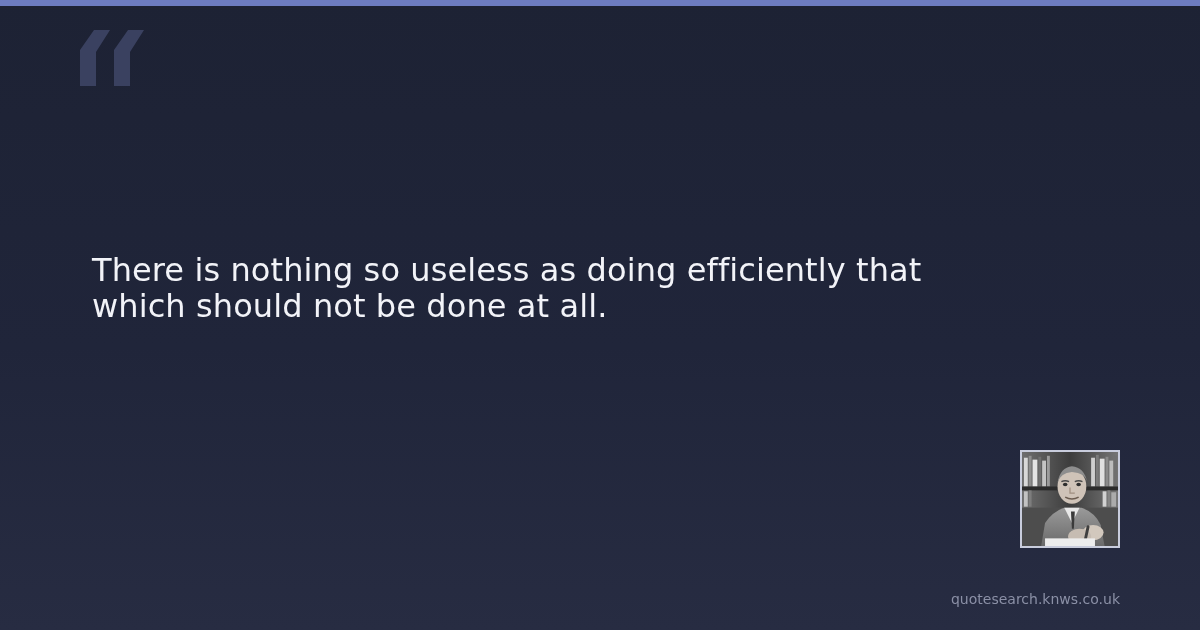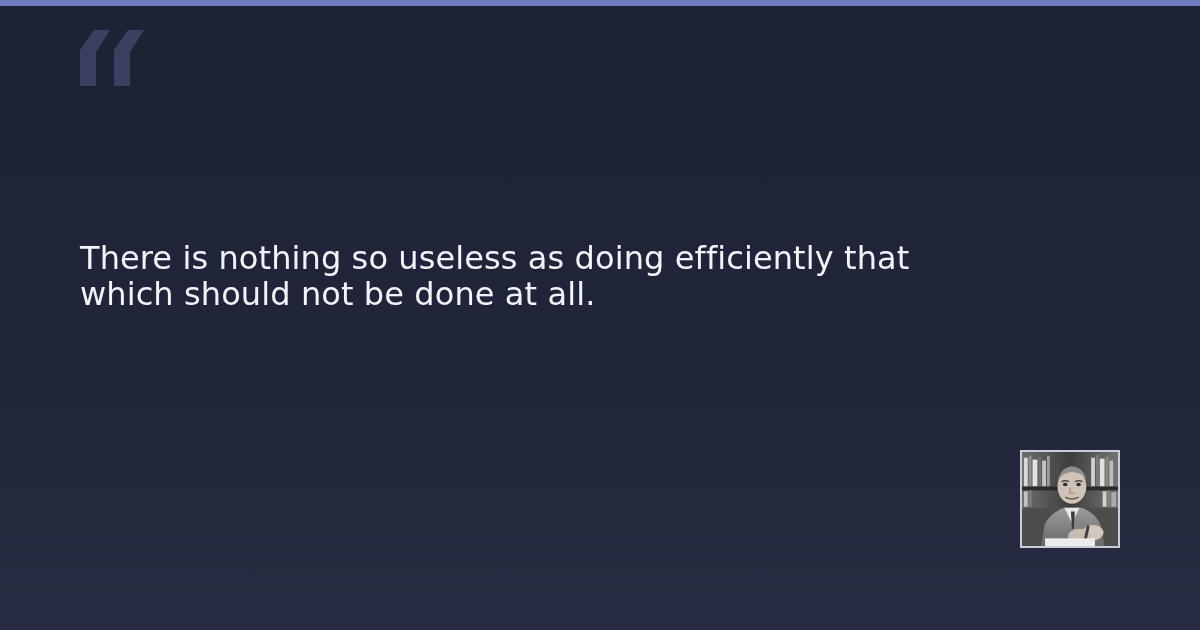--- a/index.html
+++ b/index.html
@@ -45,21 +45,21 @@
   }
 
   .quote-body {
     position: absolute;
     left: 80px;
     top: 240px;
     width: 880px;
   }
 
   .quote-text {
-    margin: 0;
+    margin: 12px;
     font-family: "DejaVu Sans", sans-serif;
     font-size: 32px;
     line-height: 36px;
     font-weight: 400;
     color: #f2f3f8;
     letter-spacing: 0.1px;
   }
 
   .attribution {
     margin: 0;
@@ -178,14 +178,15 @@
       <path d="M50 37 L50 43 L55 43" stroke="#a08f80" stroke-width="1.3" fill="none"></path>
       <path d="M45 47 Q52 51 59 47" stroke="#6b5c50" stroke-width="1.6" fill="none"></path>
 
       <ellipse cx="74" cy="84" rx="11" ry="8" fill="#d2c8bd"></ellipse>
       <ellipse cx="60" cy="88" rx="12" ry="8" fill="#c6bcb2"></ellipse>
       <rect x="66" y="76" width="3" height="16" rx="1.5" fill="#3f3f3f" transform="rotate(12 67 84)"></rect>
       <rect x="24" y="90" width="52" height="8" fill="#ededed"></rect>
     </svg>
   </div>
 
+  <div class="watermark">quotesearch.knws.co.uk</div>
 
 </div>
 
 </body></html>

